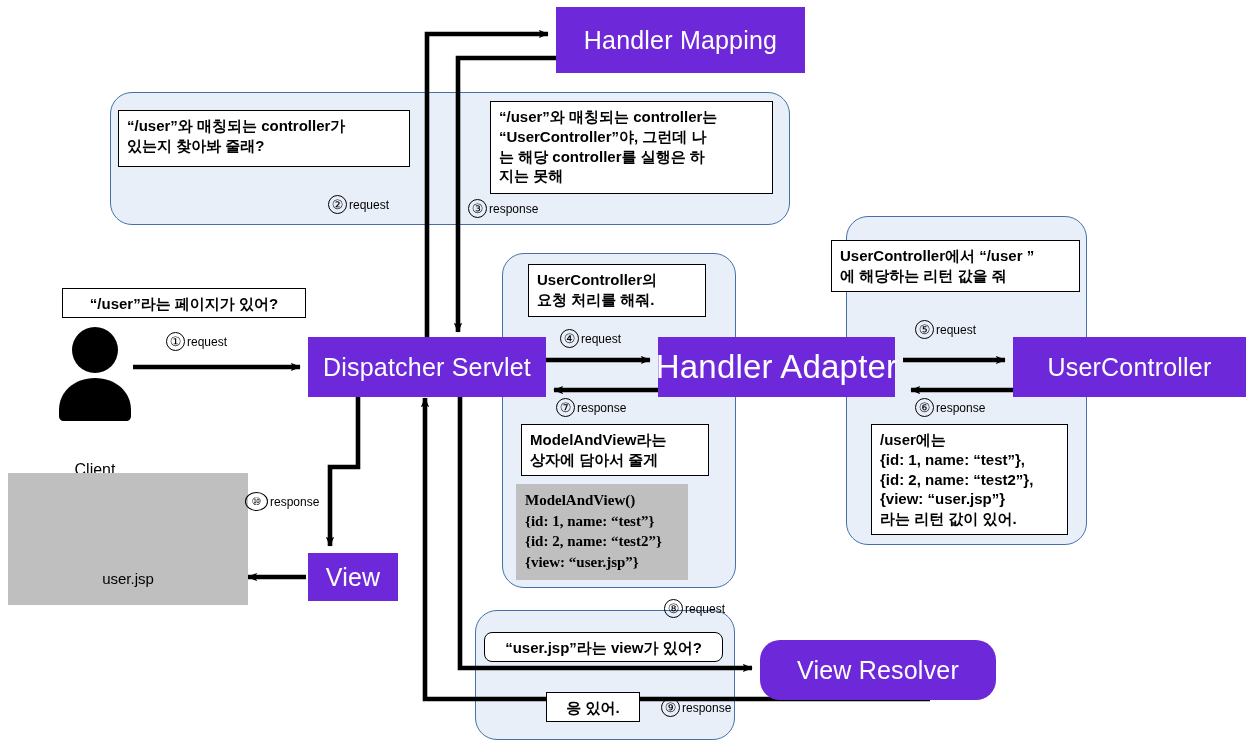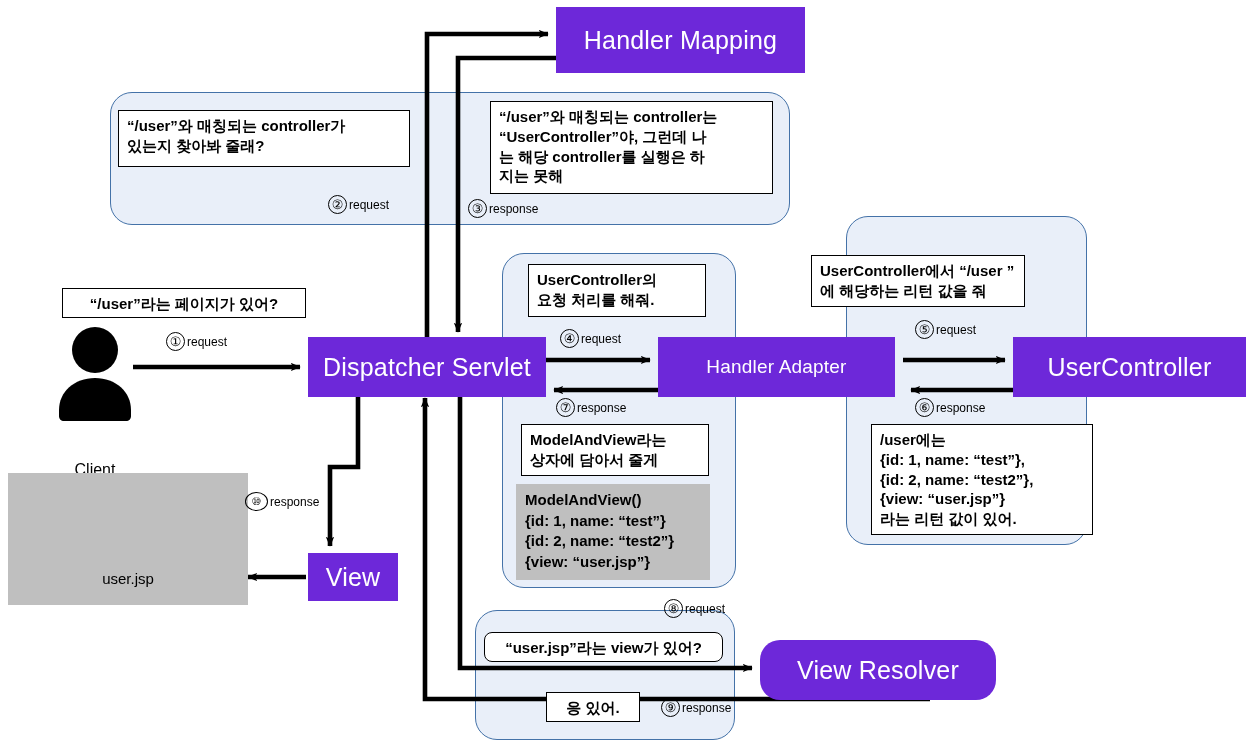--- a/index.html
+++ b/index.html
@@ -136,21 +136,21 @@
   </svg>
 
   <div class="bluebox" style="left:556px;top:7px;width:249px;height:66px;font-size:25px;">
     <span class="blue-lbl">Handler Mapping</span>
   </div>
 
   <div class="bluebox" style="left:308px;top:337px;width:238px;height:60px;font-size:25px;">
     <span class="blue-lbl">Dispatcher Servlet</span>
   </div>
 
-  <div class="bluebox" style="left:658px;top:337px;width:237px;height:60px;font-size:19px;">
+  <div class="bluebox" style="left:658px;top:337px;width:237px;height:60px;font-size:33px;">
     <span class="blue-lbl">Handler Adapter</span>
   </div>
 
   <div class="bluebox" style="left:1013px;top:337px;width:233px;height:60px;font-size:25px;">
     <span class="blue-lbl">UserController</span>
   </div>
 
   <div class="bluebox" style="left:308px;top:553px;width:90px;height:48px;font-size:25px;">
     <span class="blue-lbl">View</span>
   </div>
@@ -178,29 +178,29 @@
 “UserController”야, 그런데 나
 는 해당 controller를 실행은 하
 지는 못해</div>
 
   <div class="note" style="left:521px;top:424px;width:188px;height:52px;white-space:pre-line;">ModelAndView라는
 상자에 담아서 줄게</div>
 
   <div class="note" style="left:528px;top:264px;width:178px;height:53px;white-space:pre-line;">UserController의
 요청 처리를 해줘.</div>
 
-  <div class="grayinner" style="left:516px;top:484px;width:194px;height:96px;white-space:pre-line;">ModelAndView()
+  <div class="grayinner" style="left:516px;top:484px;width:172px;height:96px;white-space:pre-line;font-family:Liberation Serif, serif;">ModelAndView()
 {id: 1, name: “test”}
 {id: 2, name: “test2”}
 {view: “user.jsp”}</div>
 
-  <div class="note" style="left:811px;top:240px;width:214px;height:52px;white-space:pre-line;margin-top:15px;">UserController에서 “/user ”
+  <div class="note" style="left:831px;top:240px;width:249px;height:52px;white-space:pre-line;">UserController에서 “/user ”
 에 해당하는 리턴 값을 줘</div>
 
-  <div class="note" style="left:871px;top:424px;width:222px;height:111px;white-space:pre-line;">/user에는
+  <div class="note" style="left:871px;top:424px;width:197px;height:111px;white-space:pre-line;">/user에는
 {id: 1, name: “test”},
 {id: 2, name: “test2”},
 {view: “user.jsp”}
 라는 리턴 값이 있어.</div>
 
   <div class="note" style="left:484px;top:632px;width:239px;height:30px;white-space:pre;display:flex;align-items:center;justify-content:center;border-radius:8px;">“user.jsp”라는 view가 있어?</div>
 
   <div class="note" style="left:546px;top:692px;width:94px;height:30px;white-space:pre;display:flex;align-items:center;justify-content:center;">응 있어.</div>
 
   <div class="steplabel" style="left:166px;top:332px;">

